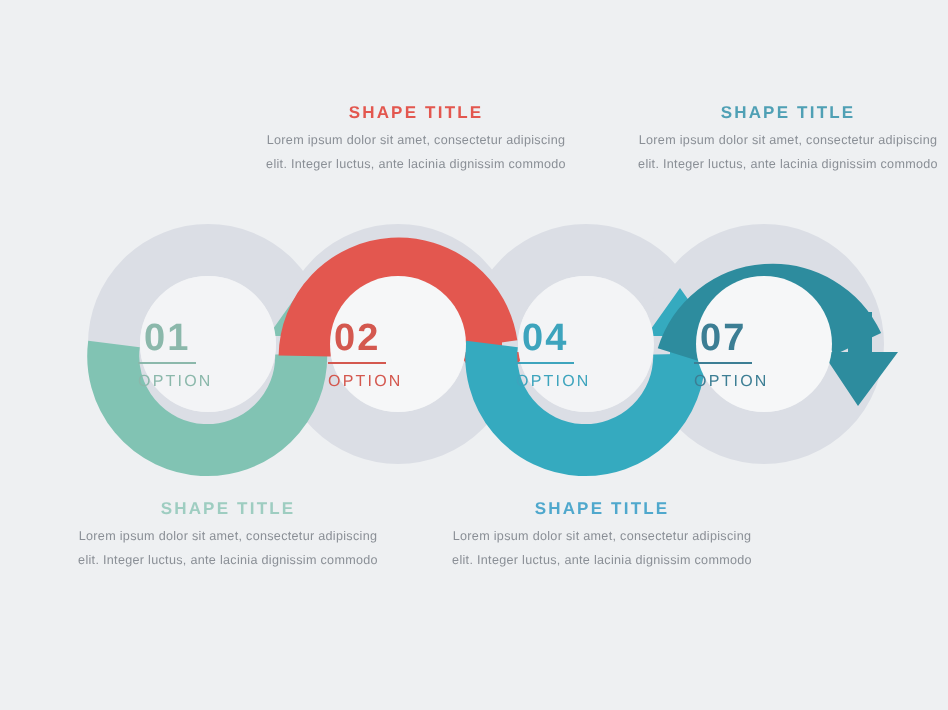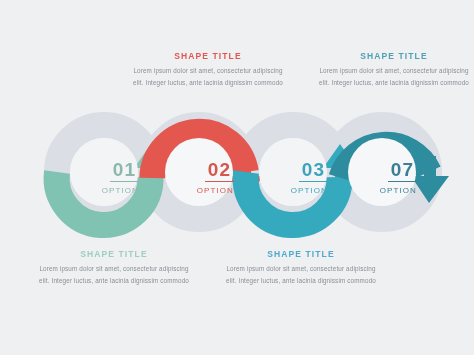--- a/index.html
+++ b/index.html
@@ -12,21 +12,21 @@
   }
   #stage{position:absolute;inset:0;}
 
   
   #rings{position:absolute;left:0;top:0;width:474px;height:355px;}
 
   
   .num-label{
     position:absolute;
     width:70px;
-    text-align:right;
+    text-align:left;
     line-height:1;
     pointer-events:none;
   }
   .num-label .num{
     display:inline-block;
     font-size:19px;
     font-weight:bold;
     letter-spacing:1px;
     padding:0 3px 2px 3px;
     border-bottom:1.5px solid currentColor;
@@ -108,21 +108,21 @@
     <span class="num">01</span>
     <span class="opt">OPTION</span>
   </div>
 
   <div class="num-label" style="left:164px;top:160px;color:#d4584f;">
     <span class="num">02</span>
     <span class="opt">OPTION</span>
   </div>
 
   <div class="num-label" style="left:258px;top:160px;color:#3da4bd;">
-    <span class="num">03</span>
+    <span class="num">04</span>
     <span class="opt">OPTION</span>
   </div>
 
   <div class="num-label" style="left:347px;top:160px;color:#3c7e94;">
     <span class="num">07</span>
     <span class="opt">OPTION</span>
   </div>
 
   <div class="txt-block" style="left:38px;top:249px;">
     <p class="t-title" style="color:#9ecdc1;">SHAPE TITLE</p>

